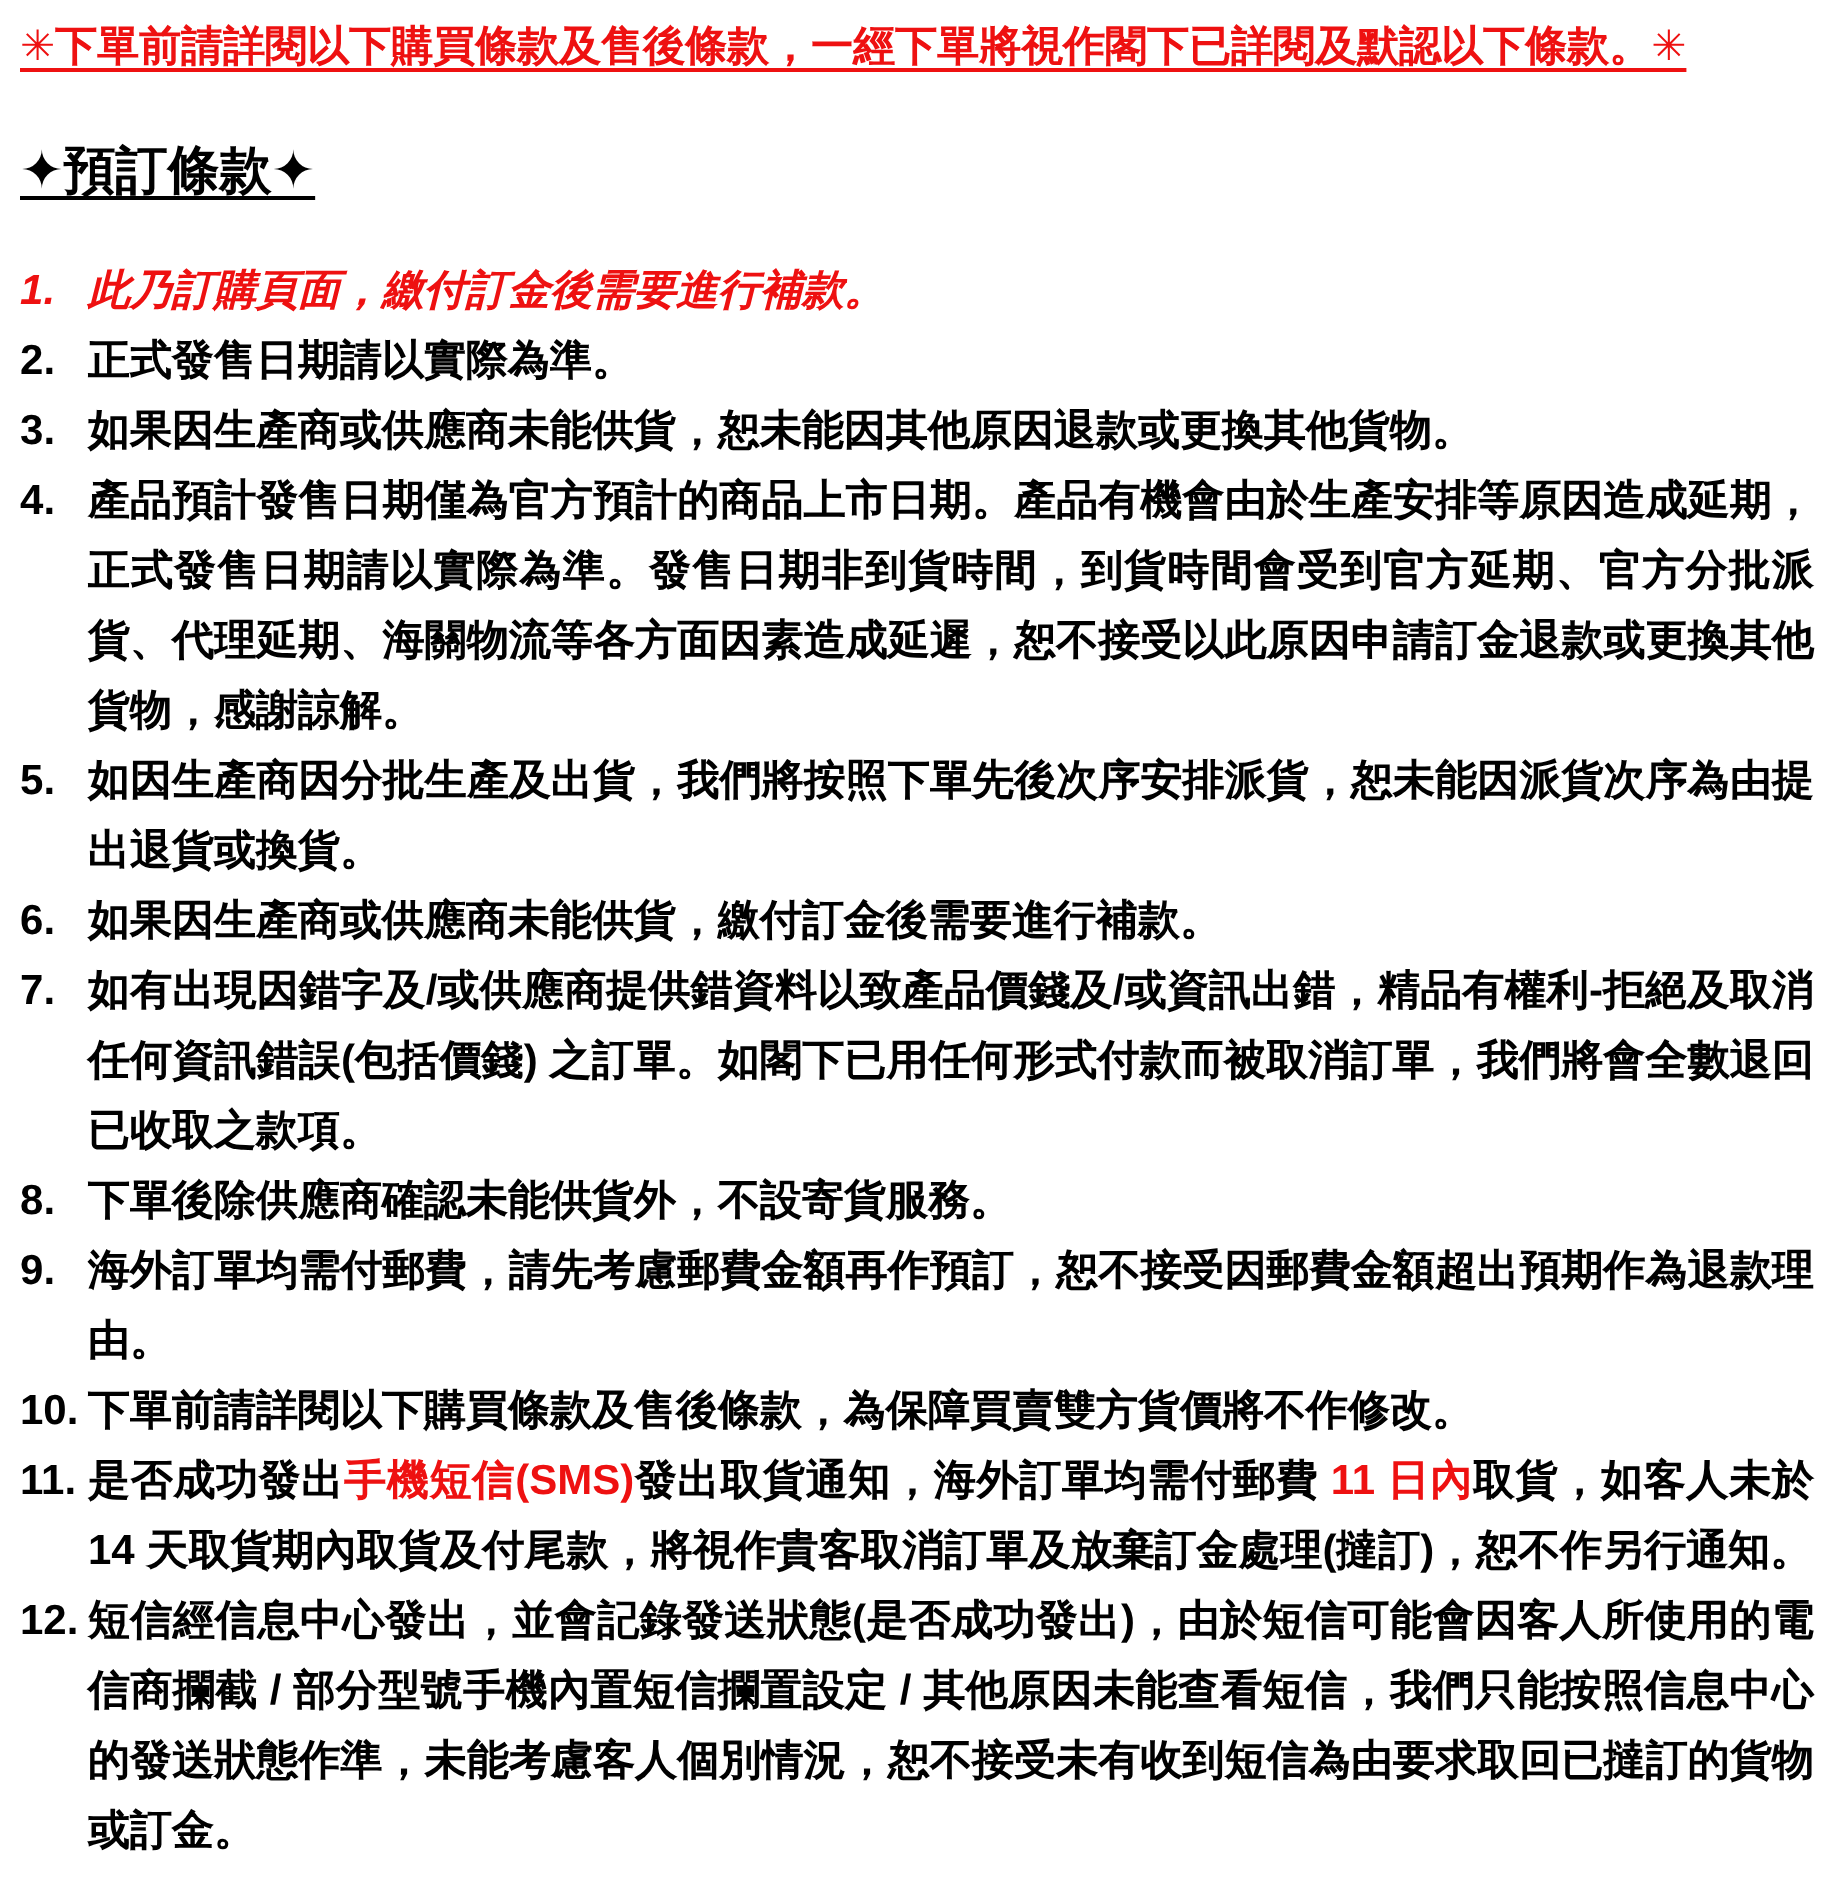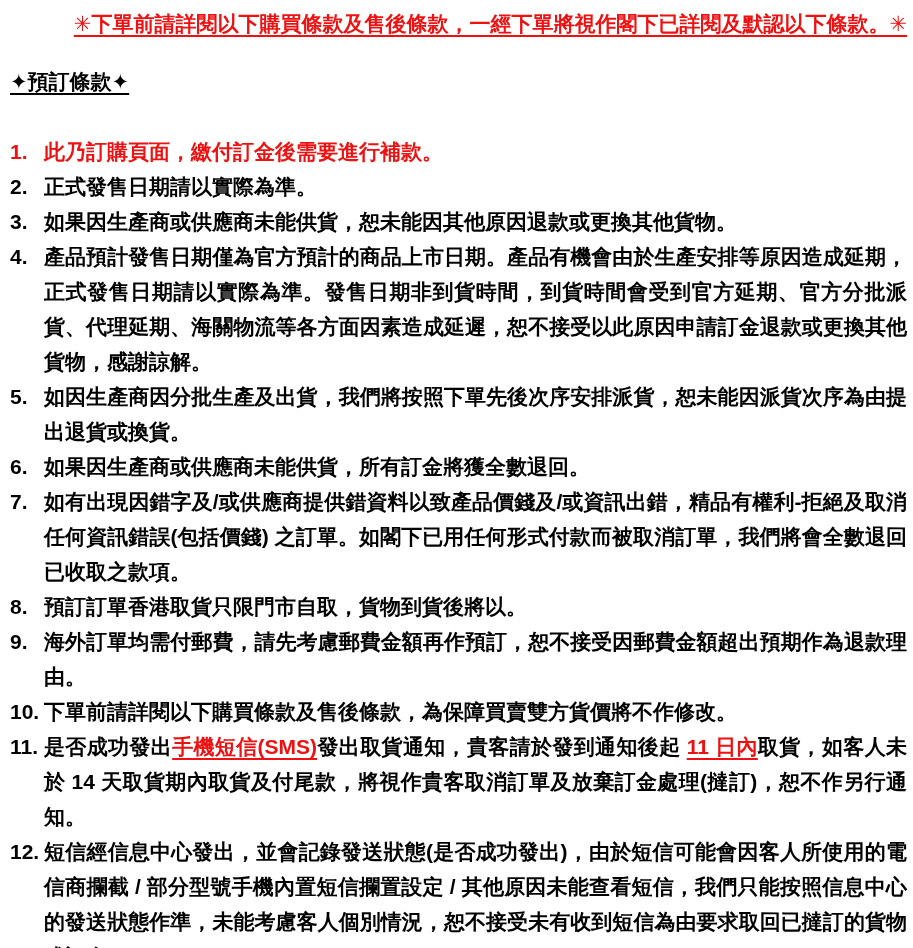--- a/index.html
+++ b/index.html
@@ -19,25 +19,24 @@
     -webkit-font-smoothing:antialiased;
   }
   .doc-header{
     margin:2px 0 0 2px;
     font-size:21px;
     line-height:1.35;
     color:var(--red);
     text-decoration:underline;
     text-decoration-thickness:2px;
     text-underline-offset:4px;
-    text-align:right;
   }
   .section-title{
-    margin:30px 0 16px 2px;
-    font-size:21px;
+    margin:30px 0 3px 2px;
+    font-size:26px;
     color:var(--ink);
     text-decoration:underline;
     text-decoration-thickness:2px;
     text-underline-offset:4px;
     display:inline-block;
   }
   ol.terms{
     list-style:none;
     counter-reset:term;
     margin:22px 0 0 0;
@@ -51,43 +50,42 @@
     line-height:35px;
     text-align:justify;
     color:var(--ink);
   }
   ol.terms li::before{
     content:counter(term) ".";
     position:absolute;
     left:2px;
     top:0;
   }
-  ol.terms li.red{color:var(--red);}
+  ol.terms li.red{color:var(--red);font-style:italic;}
   .red-underline{
     color:var(--red);
-    text-decoration:underline;
     text-decoration-thickness:2px;
     text-underline-offset:4px;
   }
 </style>
 </head>
 <body>
 
 <div class="doc-header">✳下單前請詳閱以下購買條款及售後條款，一經下單將視作閣下已詳閱及默認以下條款。✳</div>
 
 <div>
   <span class="section-title">✦預訂條款✦</span>
 </div>
 
 <ol class="terms">
     <li class="red"><span>此乃訂購頁面，繳付訂金後需要進行補款。</span></li>
     <li><span>正式發售日期請以實際為準。</span></li>
     <li><span>如果因生產商或供應商未能供貨，恕未能因其他原因退款或更換其他貨物。</span></li>
     <li><span>產品預計發售日期僅為官方預計的商品上市日期。產品有機會由於生產安排等原因造成延期，正式發售日期請以實際為準。發售日期非到貨時間，到貨時間會受到官方延期、官方分批派貨、代理延期、海關物流等各方面因素造成延遲，恕不接受以此原因申請訂金退款或更換其他貨物，感謝諒解。</span></li>
     <li><span>如因生產商因分批生產及出貨，我們將按照下單先後次序安排派貨，恕未能因派貨次序為由提出退貨或換貨。</span></li>
-    <li><span>如果因生產商或供應商未能供貨，所有訂金將獲全數退回。</span></li>
+    <li><span>如果因生產商或供應商未能供貨，繳付訂金後需要進行補款。</span></li>
     <li><span>如有出現因錯字及/或供應商提供錯資料以致產品價錢及/或資訊出錯，精品有權利-拒絕及取消任何資訊錯誤(包括價錢) 之訂單。如閣下已用任何形式付款而被取消訂單，我們將會全數退回已收取之款項。</span></li>
-    <li><span>預訂訂單香港取貨只限門市自取，貨物到貨後將以。</span></li>
+    <li><span>下單後除供應商確認未能供貨外，不設寄貨服務。</span></li>
     <li><span>海外訂單均需付郵費，請先考慮郵費金額再作預訂，恕不接受因郵費金額超出預期作為退款理由。</span></li>
     <li><span>下單前請詳閱以下購買條款及售後條款，為保障買賣雙方貨價將不作修改。</span></li>
-    <li><span>是否成功發出</span><span class="red-underline">手機短信(SMS)</span><span>發出取貨通知，貴客請於發到通知後起 </span><span class="red-underline">11 日內</span><span>取貨，如客人未於 14 天取貨期內取貨及付尾款，將視作貴客取消訂單及放棄訂金處理(撻訂)，恕不作另行通知。</span></li>
+    <li><span>是否成功發出</span><span class="red-underline">手機短信(SMS)</span><span>發出取貨通知，海外訂單均需付郵費 </span><span class="red-underline">11 日內</span><span>取貨，如客人未於 14 天取貨期內取貨及付尾款，將視作貴客取消訂單及放棄訂金處理(撻訂)，恕不作另行通知。</span></li>
     <li><span>短信經信息中心發出，並會記錄發送狀態(是否成功發出)，由於短信可能會因客人所使用的電信商攔截 / 部分型號手機內置短信攔置設定 / 其他原因未能查看短信，我們只能按照信息中心的發送狀態作準，未能考慮客人個別情況，恕不接受未有收到短信為由要求取回已撻訂的貨物或訂金。</span></li>
   </ol>
 
 </body></html>

